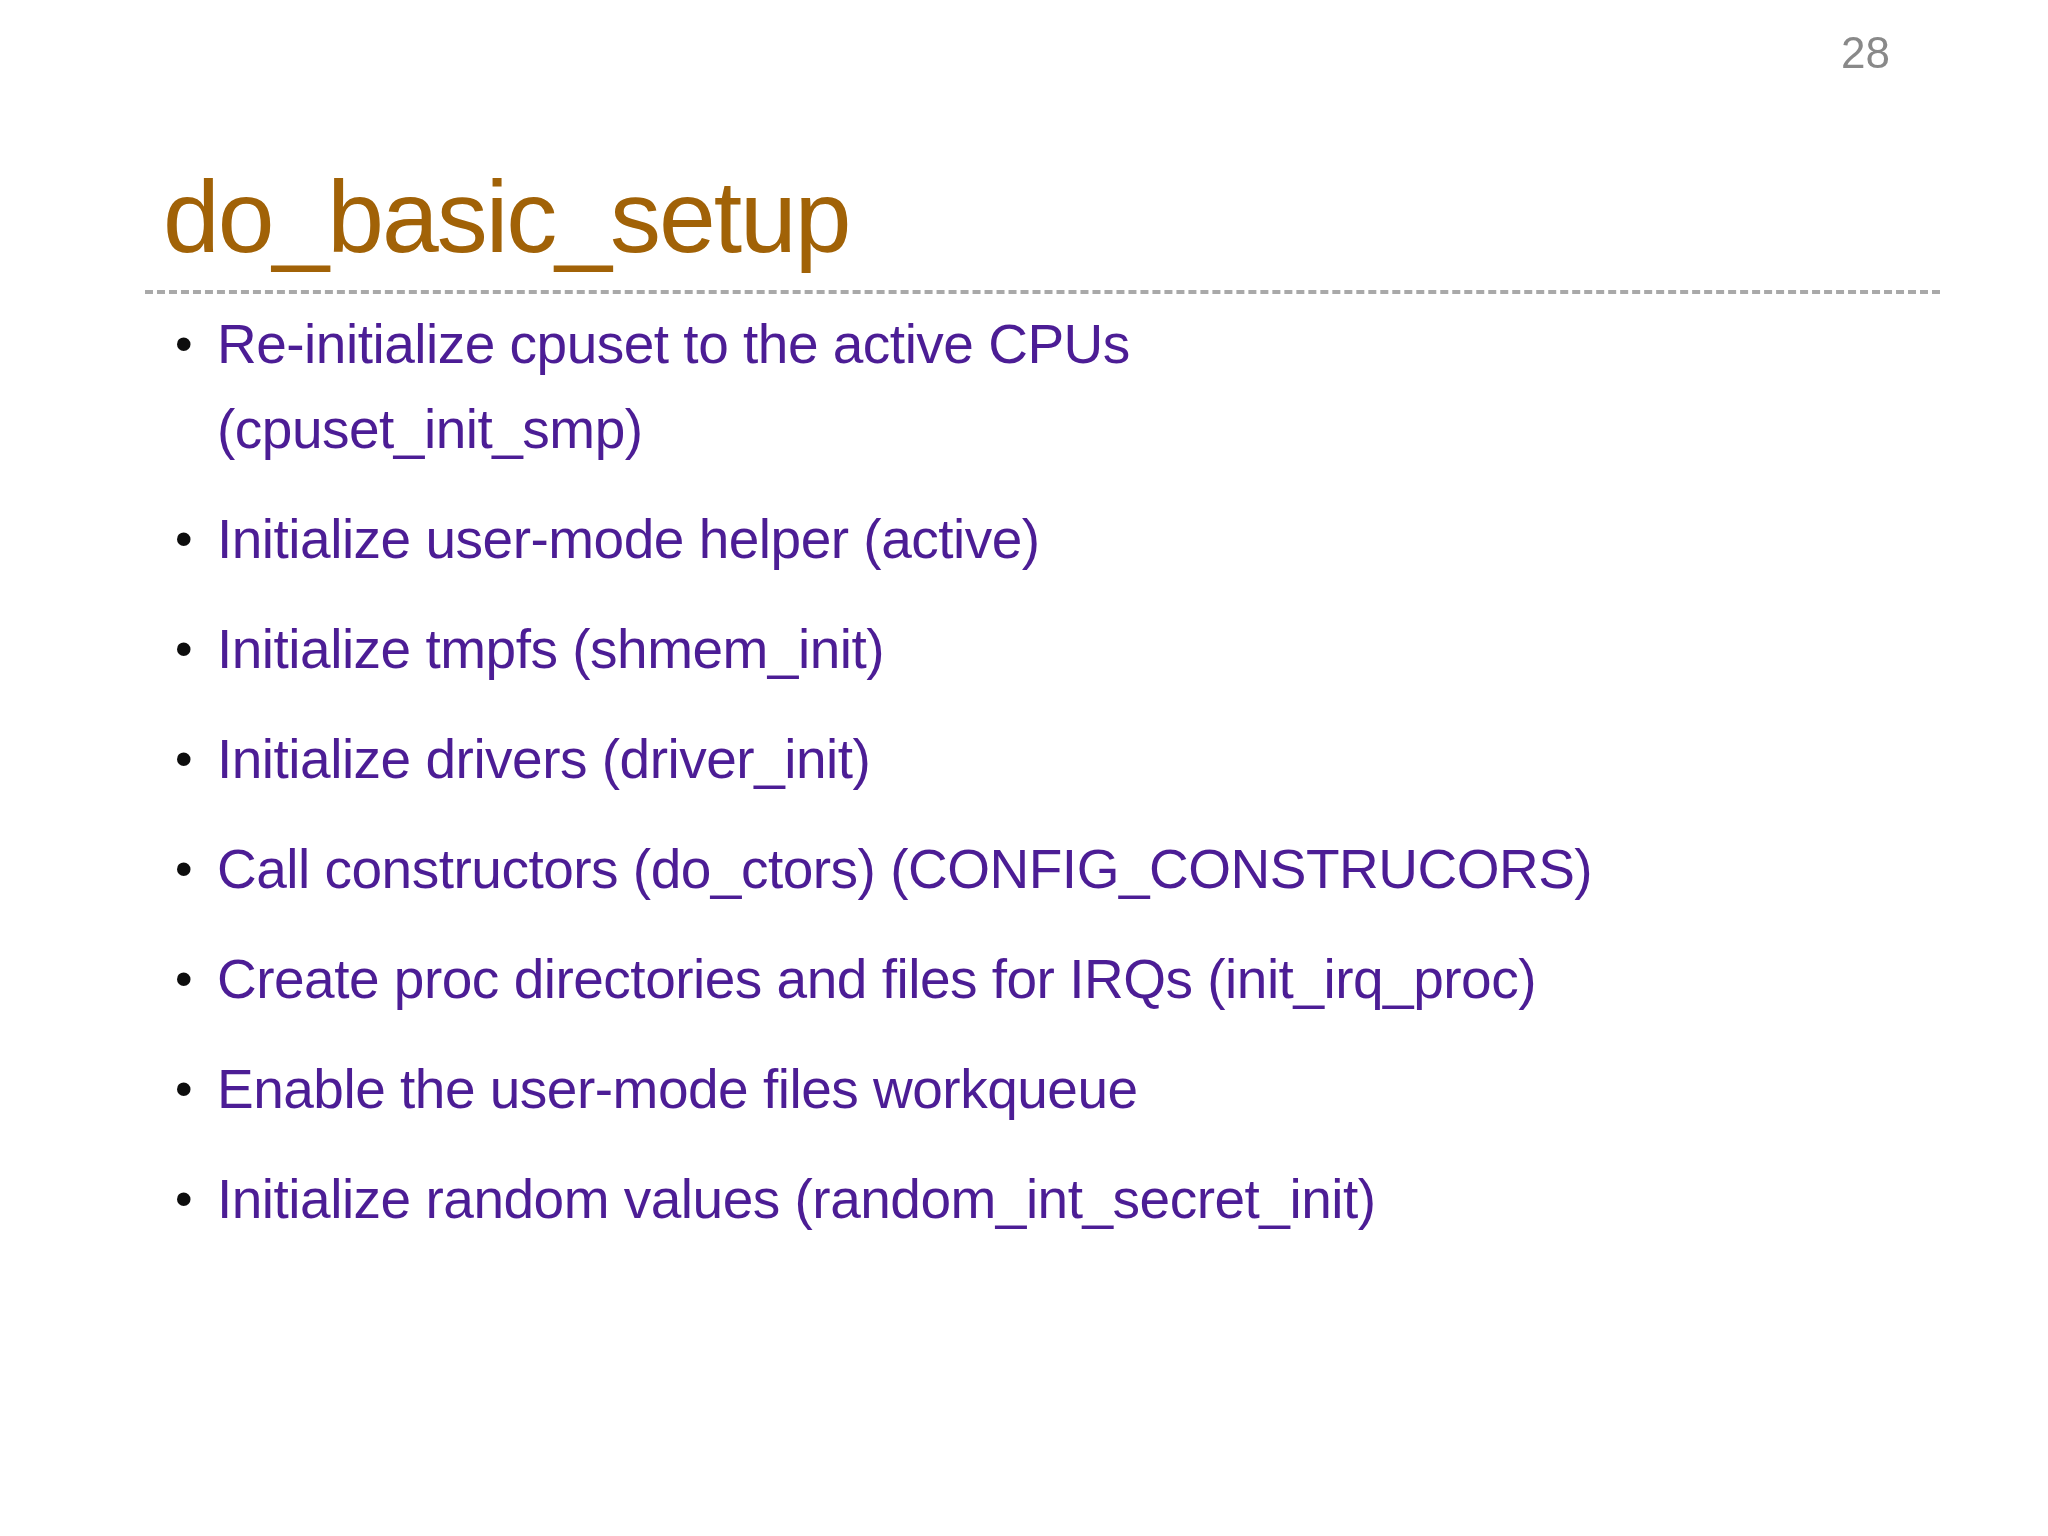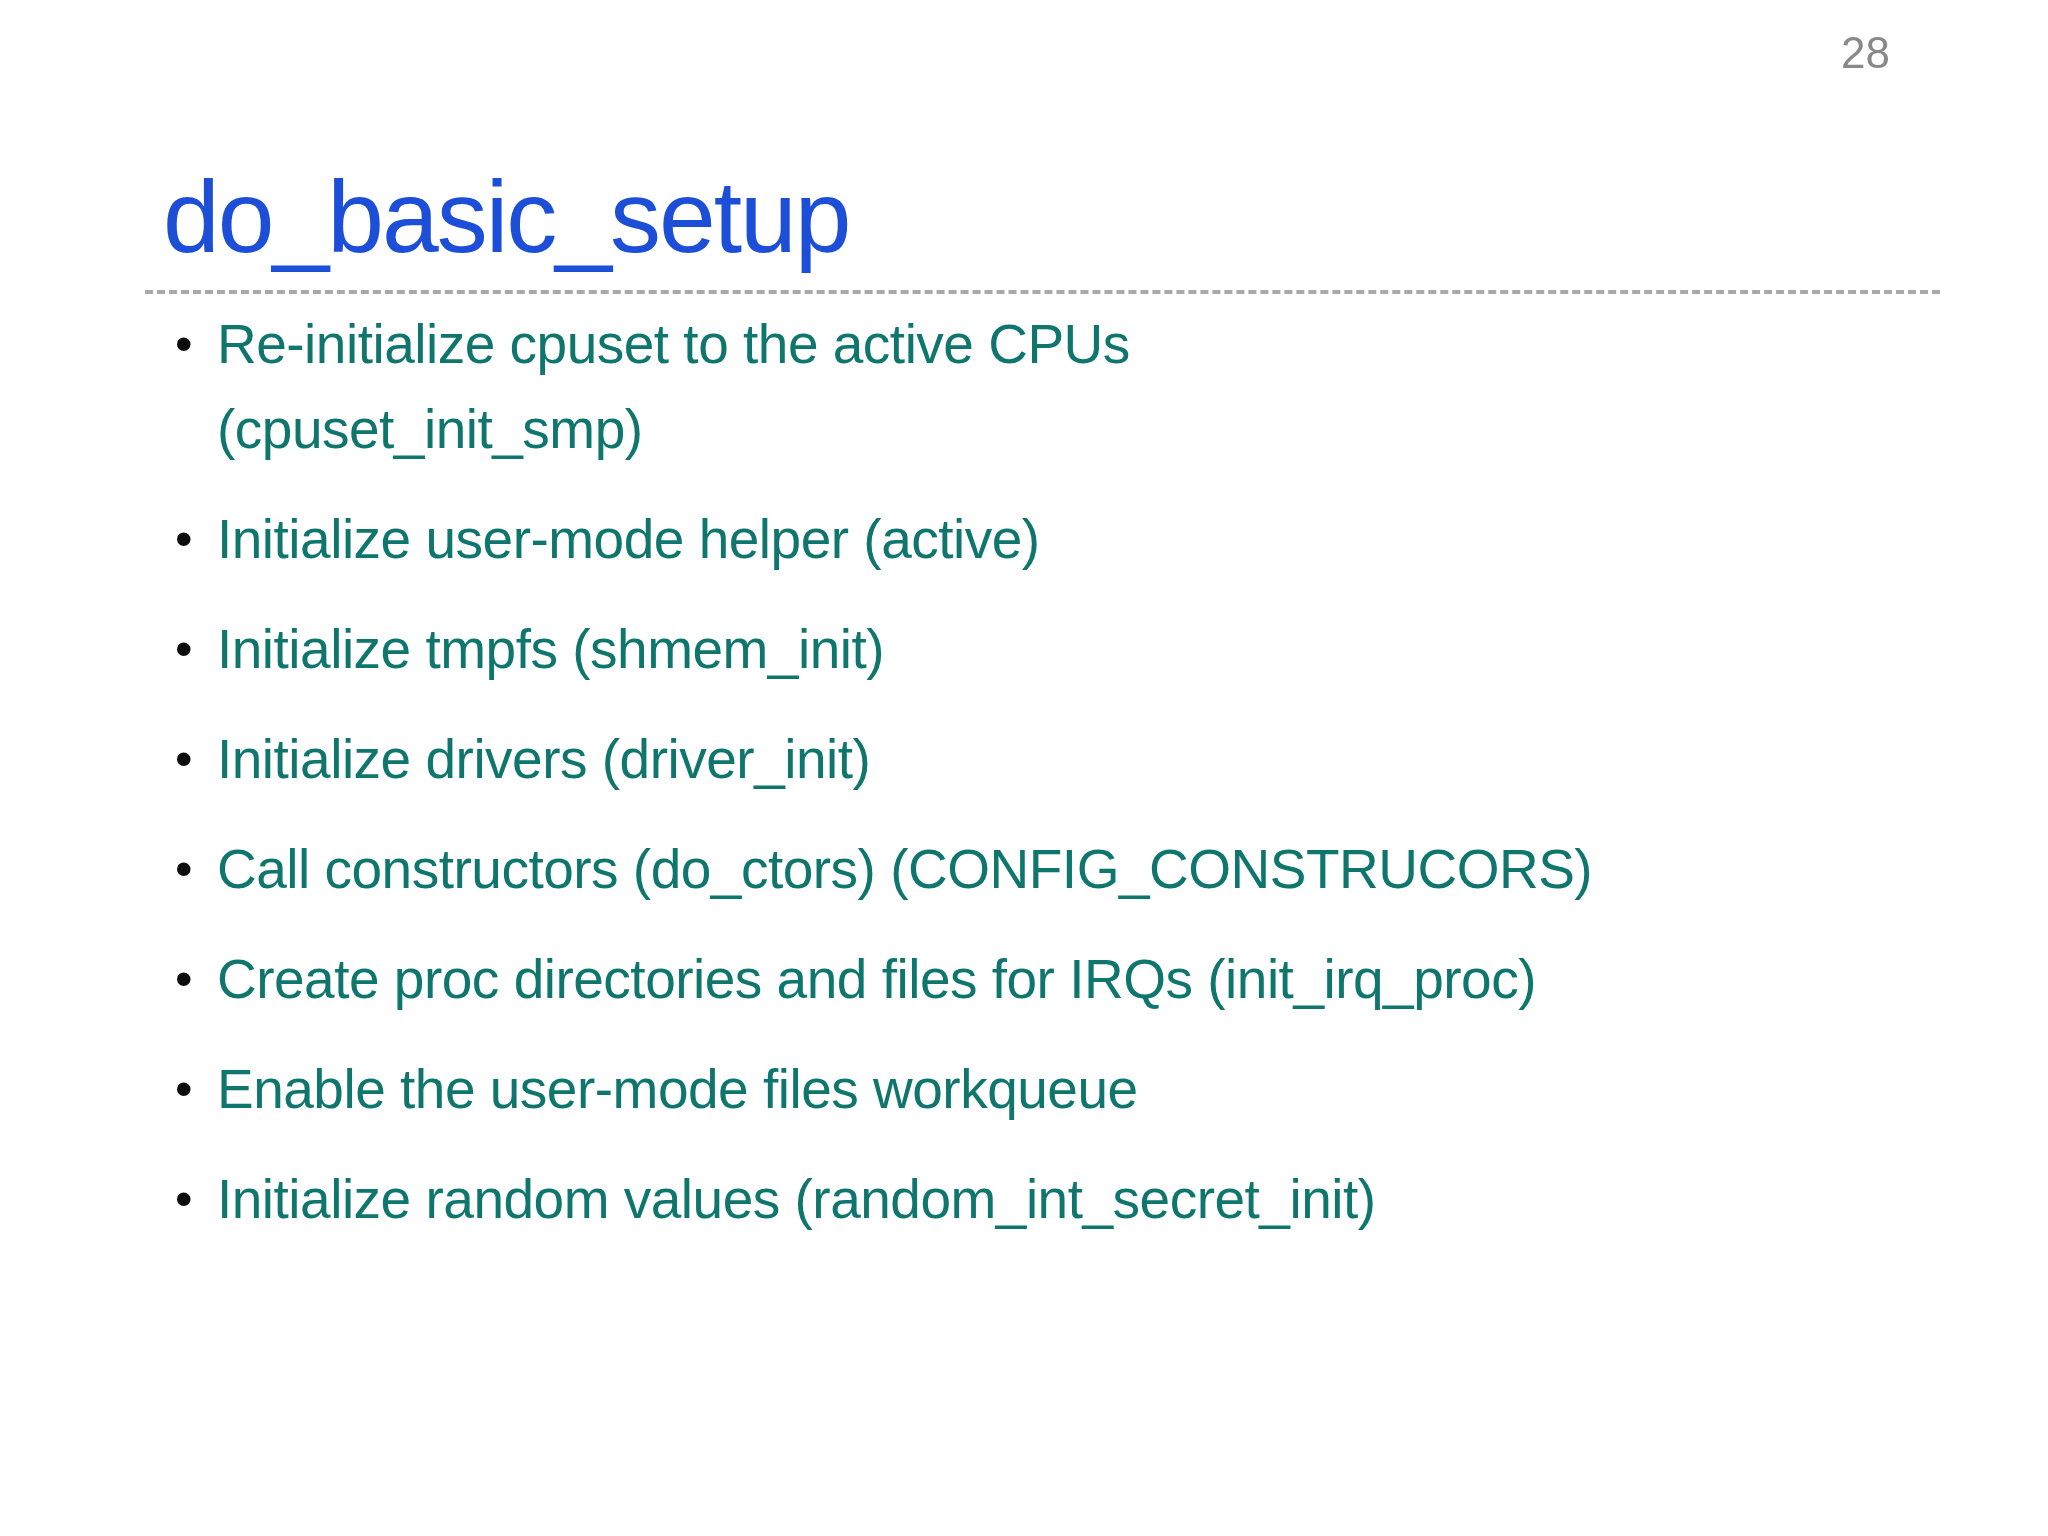--- a/index.html
+++ b/index.html
@@ -24,21 +24,21 @@
     color: #898989;
     letter-spacing: 0px;
   }
   .slide-title {
     position: absolute;
     left: 163px;
     top: 88px;
     font-size: 102px;
     font-weight: 300;
     letter-spacing: -2px;
-    color: #1d4ed8;
+    color: #a16207;
     white-space: nowrap;
     line-height: 1.2;
   }
   .divider {
     position: absolute;
     left: 145px;
     top: 290px;
     width: 1795px;
     height: 0;
     border-top: 4px dashed #a9a9a9;
@@ -47,21 +47,21 @@
     position: absolute;
     left: 175px;
     top: 302px;
     right: 90px;
     list-style: none;
     margin: 0;
     padding: 0;
     font-size: 55px;
     line-height: 85px;
     letter-spacing: -0.5px;
-    color: #0f766e;
+    color: #4c1d95;
   }
   .bullet-list li {
     position: relative;
     padding-left: 42px;
     margin-bottom: 25px;
   }
   .bullet-list li::before {
     content: "\2022";
     position: absolute;
     left: 0;

